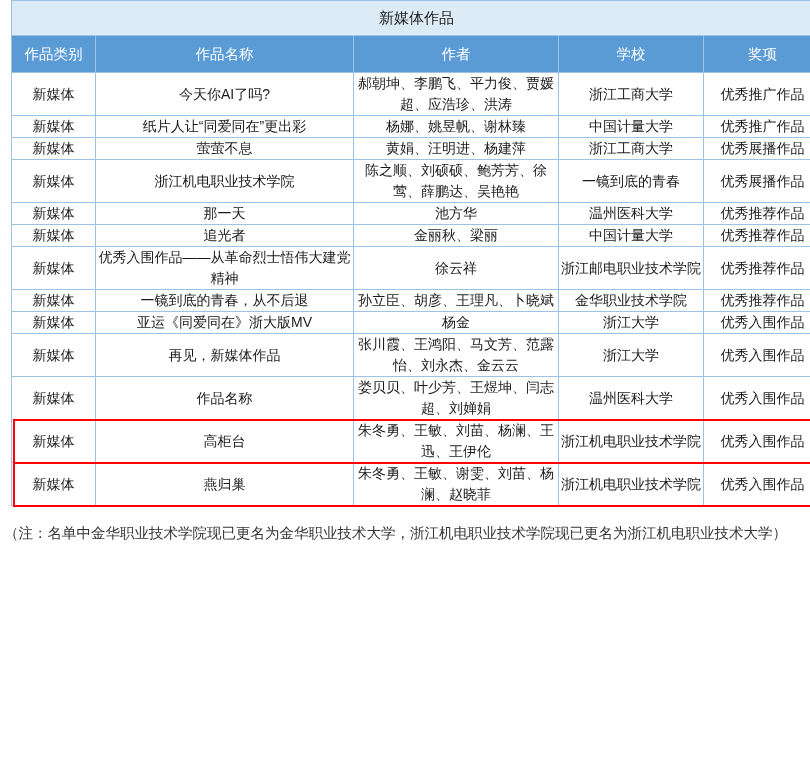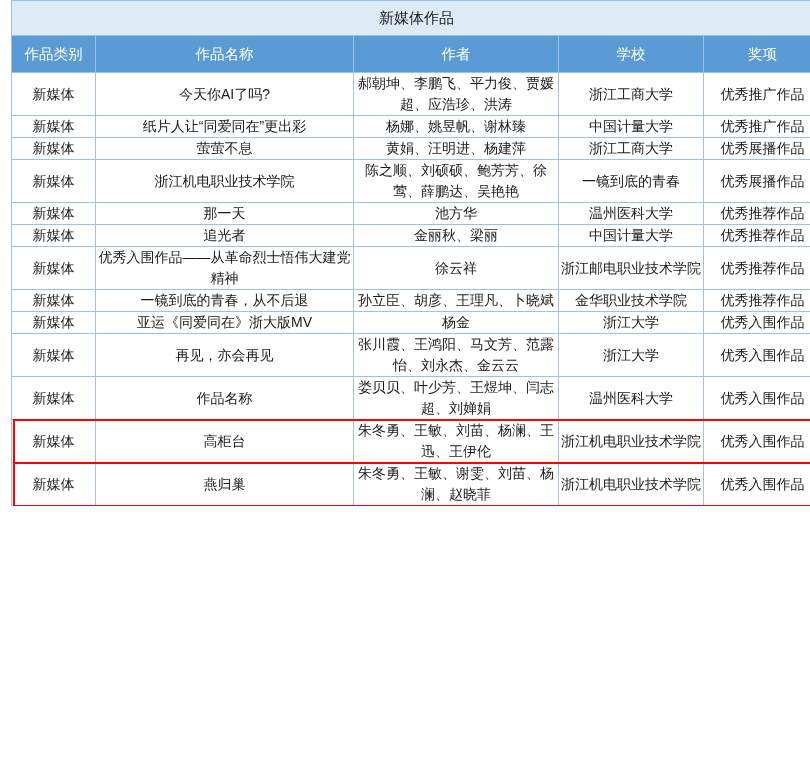--- a/index.html
+++ b/index.html
@@ -170,21 +170,21 @@
         </tr>
         <tr class="body-row">
           <td class="cat">新媒体</td>
           <td>亚运《同爱同在》浙大版MV</td>
           <td>杨金</td>
           <td>浙江大学</td>
           <td>优秀入围作品</td>
         </tr>
         <tr class="body-row">
           <td class="cat">新媒体</td>
-          <td>再见，亦会再见</td>
+          <td>再见，新媒体作品</td>
           <td>张川霞、王鸿阳、马文芳、范露怡、刘永杰、金云云</td>
           <td>浙江大学</td>
           <td>优秀入围作品</td>
         </tr>
         <tr class="body-row">
           <td class="cat">新媒体</td>
           <td>作品名称</td>
           <td>娄贝贝、叶少芳、王煜坤、闫志超、刘婵娟</td>
           <td>温州医科大学</td>
           <td>优秀入围作品</td>
@@ -202,13 +202,14 @@
           <td>朱冬勇、王敏、谢雯、刘苗、杨澜、赵晓菲</td>
           <td>浙江机电职业技术学院</td>
           <td>优秀入围作品</td>
         </tr>
       </tbody>
     </table>
     <div class="redbox" id="redbox-1" style="left: 2px; top: 418.5px; width: 806px; height: 45px;"></div>
     <div class="redbox" id="redbox-2" style="left: 2px; top: 461.5px; width: 806px; height: 45px;"></div>
   </div>
 
+  <div class="note">（注：名单中金华职业技术学院现已更名为金华职业技术大学，浙江机电职业技术学院现已更名为浙江机电职业技术大学）</div>
 </div>
 
 </body></html>

